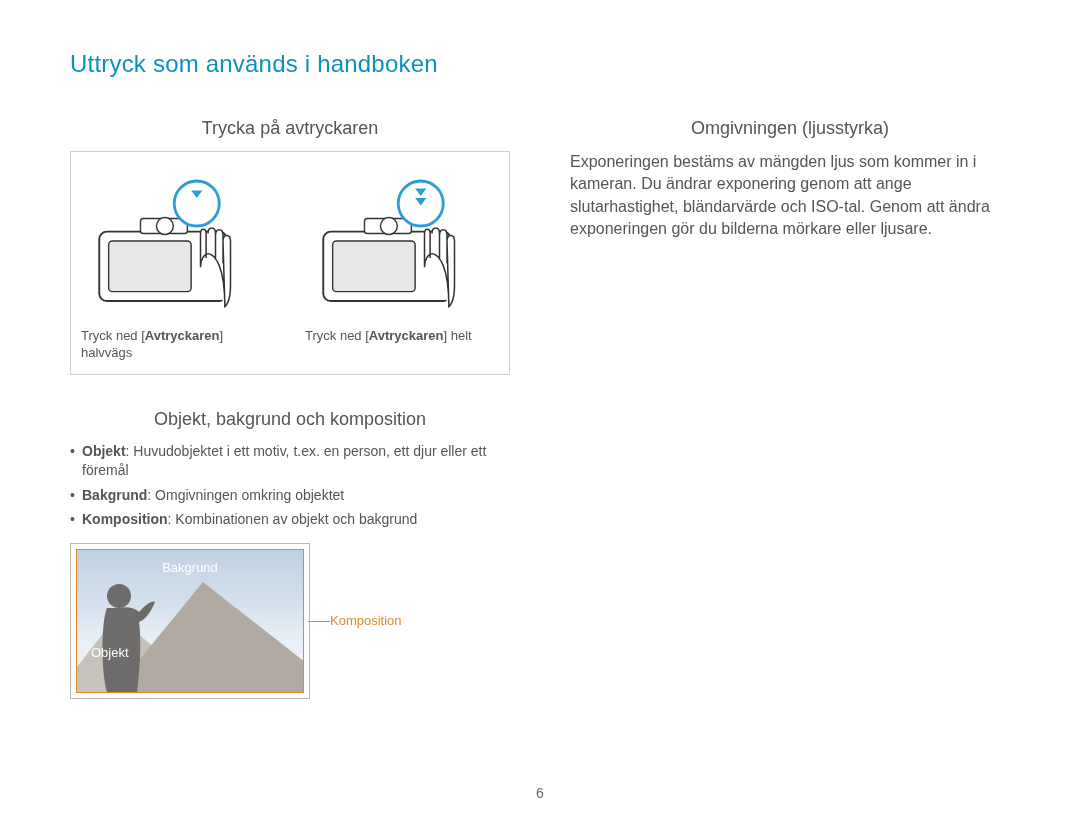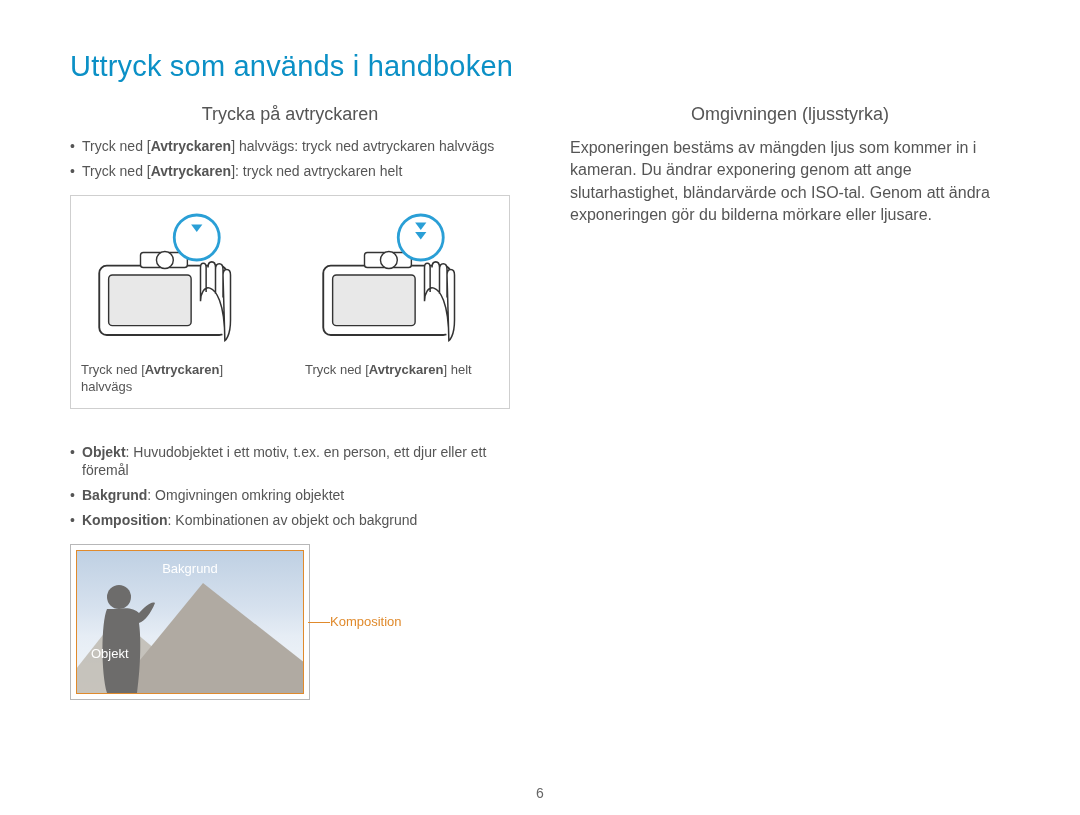--- a/index.html
+++ b/index.html
@@ -8,23 +8,23 @@
     font-weight: 300;
     background: #ffffff;
     width: 1080px;
     height: 815px;
     padding: 50px 70px 30px 70px;
     color: #555;
     position: relative;
   }
   h1.page-title {
     color: #0b90c6;
-    font-size: 29px;
+    font-size: 24px;
     font-weight: 300;
-    margin-bottom: 21px;
+    margin-bottom: 40px;
     letter-spacing: 0.2px;
   }
   .cols {
     display: flex;
     gap: 60px;
   }
   .col { flex: 1; }
   h2.section {
     font-size: 18px;
     font-weight: 400;
@@ -49,21 +49,21 @@
   }
   .para {
     font-size: 16px;
     line-height: 1.4;
     color: #555;
     margin-bottom: 18px;
   }
   .bold { font-weight: 600; color:#555; }
   .shutter-box {
     border: 1px solid #cfcfcf;
-    padding: 4px 10px 12px 10px;
+    padding: 14px 10px 12px 10px;
     display: flex;
     gap: 30px;
     margin-bottom: 34px;
   }
   .shutter-item { flex:1; }
   .shutter-caption {
     font-size: 13px;
     color: #555;
     margin-top: 8px;
     line-height: 1.3;
@@ -152,28 +152,20 @@
 </style>
 </head>
 <body>
 
 <h1 class="page-title">Uttryck som används i handboken</h1>
 
 <div class="cols">
 
   <div class="col">
     <h2 class="section">Trycka på avtryckaren</h2>
-    <ul class="bullets">
-      <li>
-        <span>Tryck ned [</span><span class="bold">Avtryckaren</span><span>] halvvägs: tryck ned avtryckaren halvvägs</span>
-      </li>
-      <li>
-        <span>Tryck ned [</span><span class="bold">Avtryckaren</span><span>]: tryck ned avtryckaren helt</span>
-      </li>
-    </ul>
 
     <div class="shutter-box">
       <div class="shutter-item">
         <svg class="camera-svg" viewBox="0 0 200 160">
           <rect x="16" y="70" width="136" height="74" rx="8" fill="none" stroke="#333" stroke-width="2"></rect>
           <rect x="26" y="80" width="88" height="54" rx="4" fill="#e8e8e8" stroke="#333" stroke-width="1.5"></rect>
           <rect x="60" y="56" width="50" height="16" rx="3" fill="#fff" stroke="#333" stroke-width="1.5"></rect>
           <circle cx="86" cy="64" r="9" fill="#fff" stroke="#333" stroke-width="1.5"></circle>
 
           <path d="M150 150 C150 108 140 96 134 94 C128 92 124 100 124 108 L124 72 C124 66 130 66 130 72 L130 98 M132 72 C132 64 140 64 140 72 L140 100 M140 74 C140 66 148 66 148 74 L148 104 M148 80 C148 72 156 72 156 80 L156 128 C156 146 150 150 150 150 Z" fill="#fff" stroke="#333" stroke-width="1.6"></path>
@@ -196,20 +188,21 @@
           <circle cx="120" cy="40" r="24" fill="#fff" stroke="#2a9fd6" stroke-width="3"></circle>
           <polygon points="120,32 114,24 126,24" fill="#2a9fd6"></polygon>
           <polygon points="120,42 114,34 126,34" fill="#2a9fd6"></polygon>
         </svg>
         <div class="shutter-caption">
           <span>Tryck ned [</span><span class="bold">Avtryckaren</span><span>] helt</span>
         </div>
       </div>
     </div>
 
+    <h2 class="section">Objekt, bakgrund och komposition</h2>
     <ul class="bullets">
       <li>
         <span class="bold">Objekt</span><span>: Huvudobjektet i ett motiv, t.ex. en person, ett djur eller ett föremål</span>
       </li>
       <li>
         <span class="bold">Bakgrund</span><span>: Omgivningen omkring objektet</span>
       </li>
       <li>
         <span class="bold">Komposition</span><span>: Kombinationen av objekt och bakgrund</span>
       </li>

